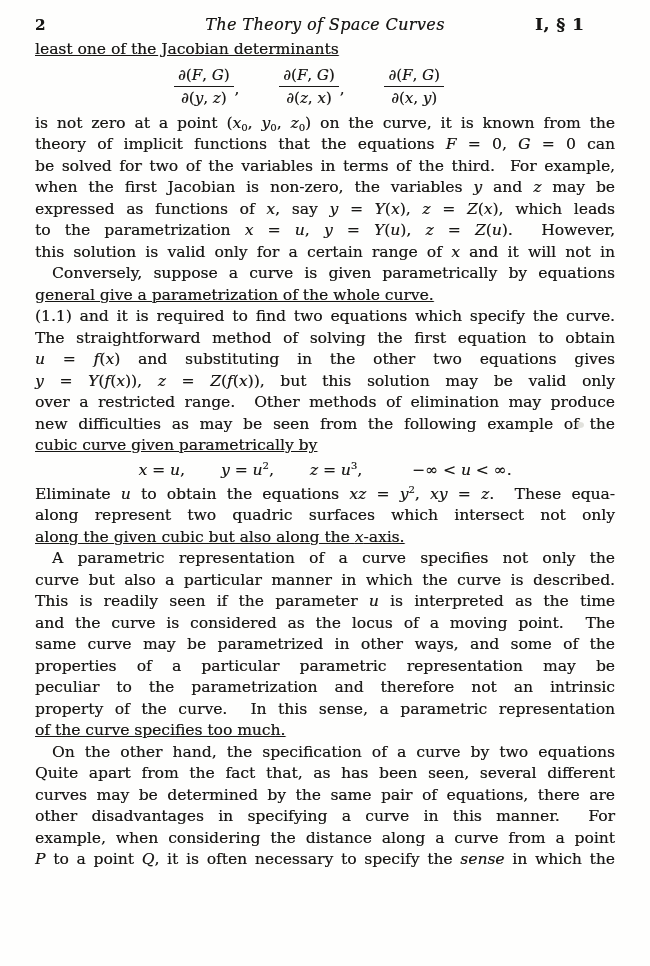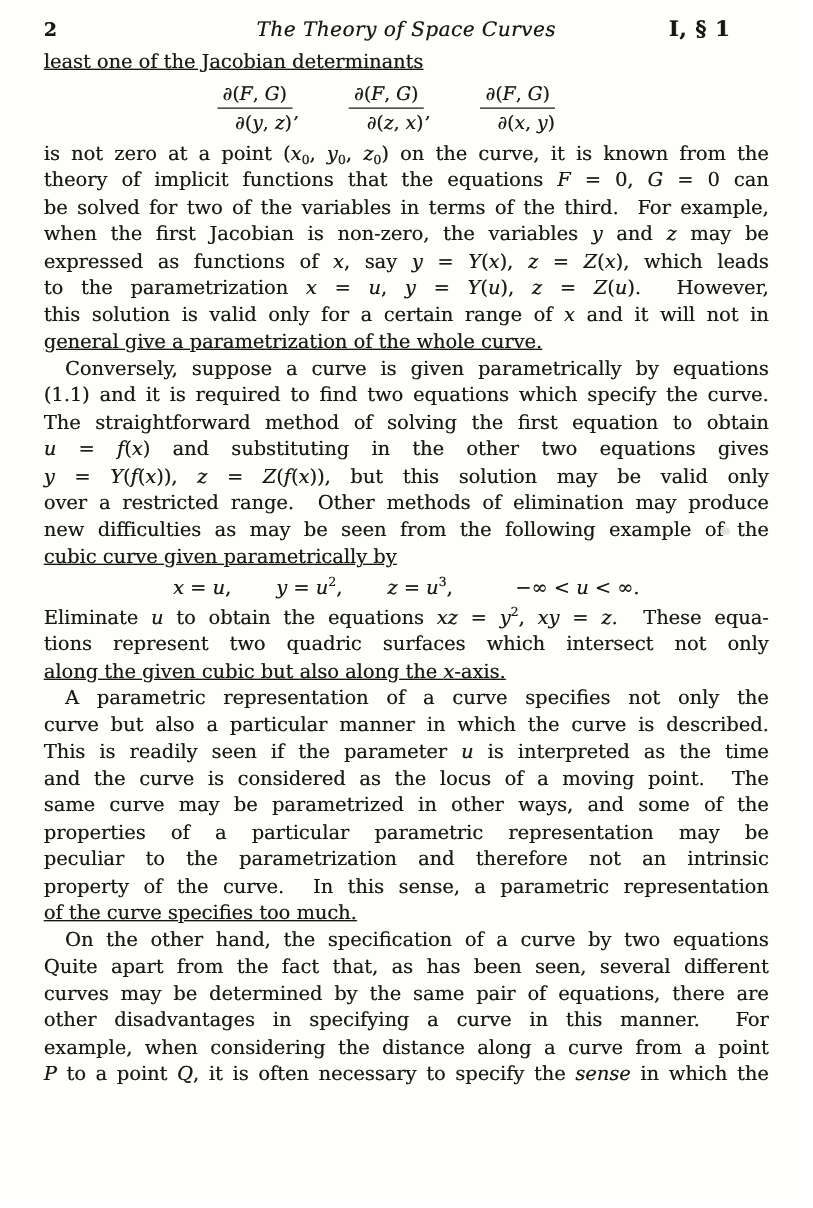--- a/index.html
+++ b/index.html
@@ -27,21 +27,21 @@
   i { font-style:italic; }
   sup { font-size:10px; line-height:0; vertical-align:6px; }
   sub { font-size:10px; line-height:0; vertical-align:-3px; }
   .fracrow {
     display:flex; justify-content:center;
     margin:4px 0 5px; transform:translateX(-16px);
     font-size:15px; line-height:20px;
   }
   .fitem { display:flex; align-items:flex-start; }
   .fitem + .fitem { margin-left:40px; }
-  .frac { display:inline-block; text-align:right; }
+  .frac { display:inline-block; text-align:center; }
   .num { display:block; border-bottom:1.4px solid #1a1917; padding:0 4px 1px 4px; }
   .den { display:block; padding-top:1px; }
   .ftrail { position:relative; top:14px; margin-left:1px; }
   .eqrow { text-align:center; margin:2px 0 3px; line-height:22px; }
   .eq-part { display:inline-block; }
   .eq-part + .eq-part { margin-left:36px; }
   .eq-part.eq-gap-lg { margin-left:50px; }
   .speck {
     position:absolute; left:576px; top:422px; width:8px; height:6px;
     background:#dcdcd6; border-radius:50%; opacity:.85;
@@ -80,32 +80,32 @@
           </span>
         </span>
       </div>
       <div class="line">is not zero at a point (<i>x</i><sub>0</sub>, <i>y</i><sub>0</sub>, <i>z</i><sub>0</sub>) on the curve, it is known from the</div>
       <div class="line">theory of implicit functions that the equations <i>F</i> = 0, <i>G</i> = 0 can</div>
       <div class="line">be solved for two of the variables in terms of the third.&nbsp; For example,</div>
       <div class="line">when the first Jacobian is non-zero, the variables <i>y</i> and <i>z</i> may be</div>
       <div class="line">expressed as functions of <i>x</i>, say <i>y</i> = <i>Y</i>(<i>x</i>), <i>z</i> = <i>Z</i>(<i>x</i>), which leads</div>
       <div class="line">to the parametrization <i>x</i> = <i>u</i>, <i>y</i> = <i>Y</i>(<i>u</i>), <i>z</i> = <i>Z</i>(<i>u</i>).&nbsp; However,</div>
       <div class="line">this solution is valid only for a certain range of <i>x</i> and it will not in</div>
+      <div class="line indent">Conversely, suppose a curve is given parametrically by equations</div>
       <div class="line last">general give a parametrization of the whole curve.</div>
-      <div class="line indent">Conversely, suppose a curve is given parametrically by equations</div>
       <div class="line">(1.1) and it is required to find two equations which specify the curve.</div>
       <div class="line">The straightforward method of solving the first equation to obtain</div>
       <div class="line"><i>u</i> = <i>f</i>(<i>x</i>) and substituting in the other two equations gives</div>
       <div class="line"><i>y</i> = <i>Y</i>(<i>f</i>(<i>x</i>)), <i>z</i> = <i>Z</i>(<i>f</i>(<i>x</i>)), but this solution may be valid only</div>
       <div class="line">over a restricted range.&nbsp; Other methods of elimination may produce</div>
       <div class="line">new difficulties as may be seen from the following example of the</div>
       <div class="line last">cubic curve given parametrically by</div>
       <div class="eqrow"><span class="eq-part"><i>x</i> = <i>u</i>,</span><span class="eq-part"><i>y</i> = <i>u</i><sup>2</sup>,</span><span class="eq-part"><i>z</i> = <i>u</i><sup>3</sup>,</span><span class="eq-part eq-gap-lg">−∞ &lt; <i>u</i> &lt; ∞.</span></div>
       <div class="line">Eliminate <i>u</i> to obtain the equations <i>xz</i> = <i>y</i><sup>2</sup>, <i>xy</i> = <i>z</i>.&nbsp; These equa-</div>
-      <div class="line">tions represent two quadric surfaces which intersect not only</div>
+      <div class="line">along represent two quadric surfaces which intersect not only</div>
       <div class="line last">along the given cubic but also along the <i>x</i>-axis.</div>
       <div class="line indent">A parametric representation of a curve specifies not only the</div>
       <div class="line">curve but also a particular manner in which the curve is described.</div>
       <div class="line">This is readily seen if the parameter <i>u</i> is interpreted as the time</div>
       <div class="line">and the curve is considered as the locus of a moving point.&nbsp; The</div>
       <div class="line">same curve may be parametrized in other ways, and some of the</div>
       <div class="line">properties of a particular parametric representation may be</div>
       <div class="line">peculiar to the parametrization and therefore not an intrinsic</div>
       <div class="line">property of the curve.&nbsp; In this sense, a parametric representation</div>
       <div class="line last">of the curve specifies too much.</div>

